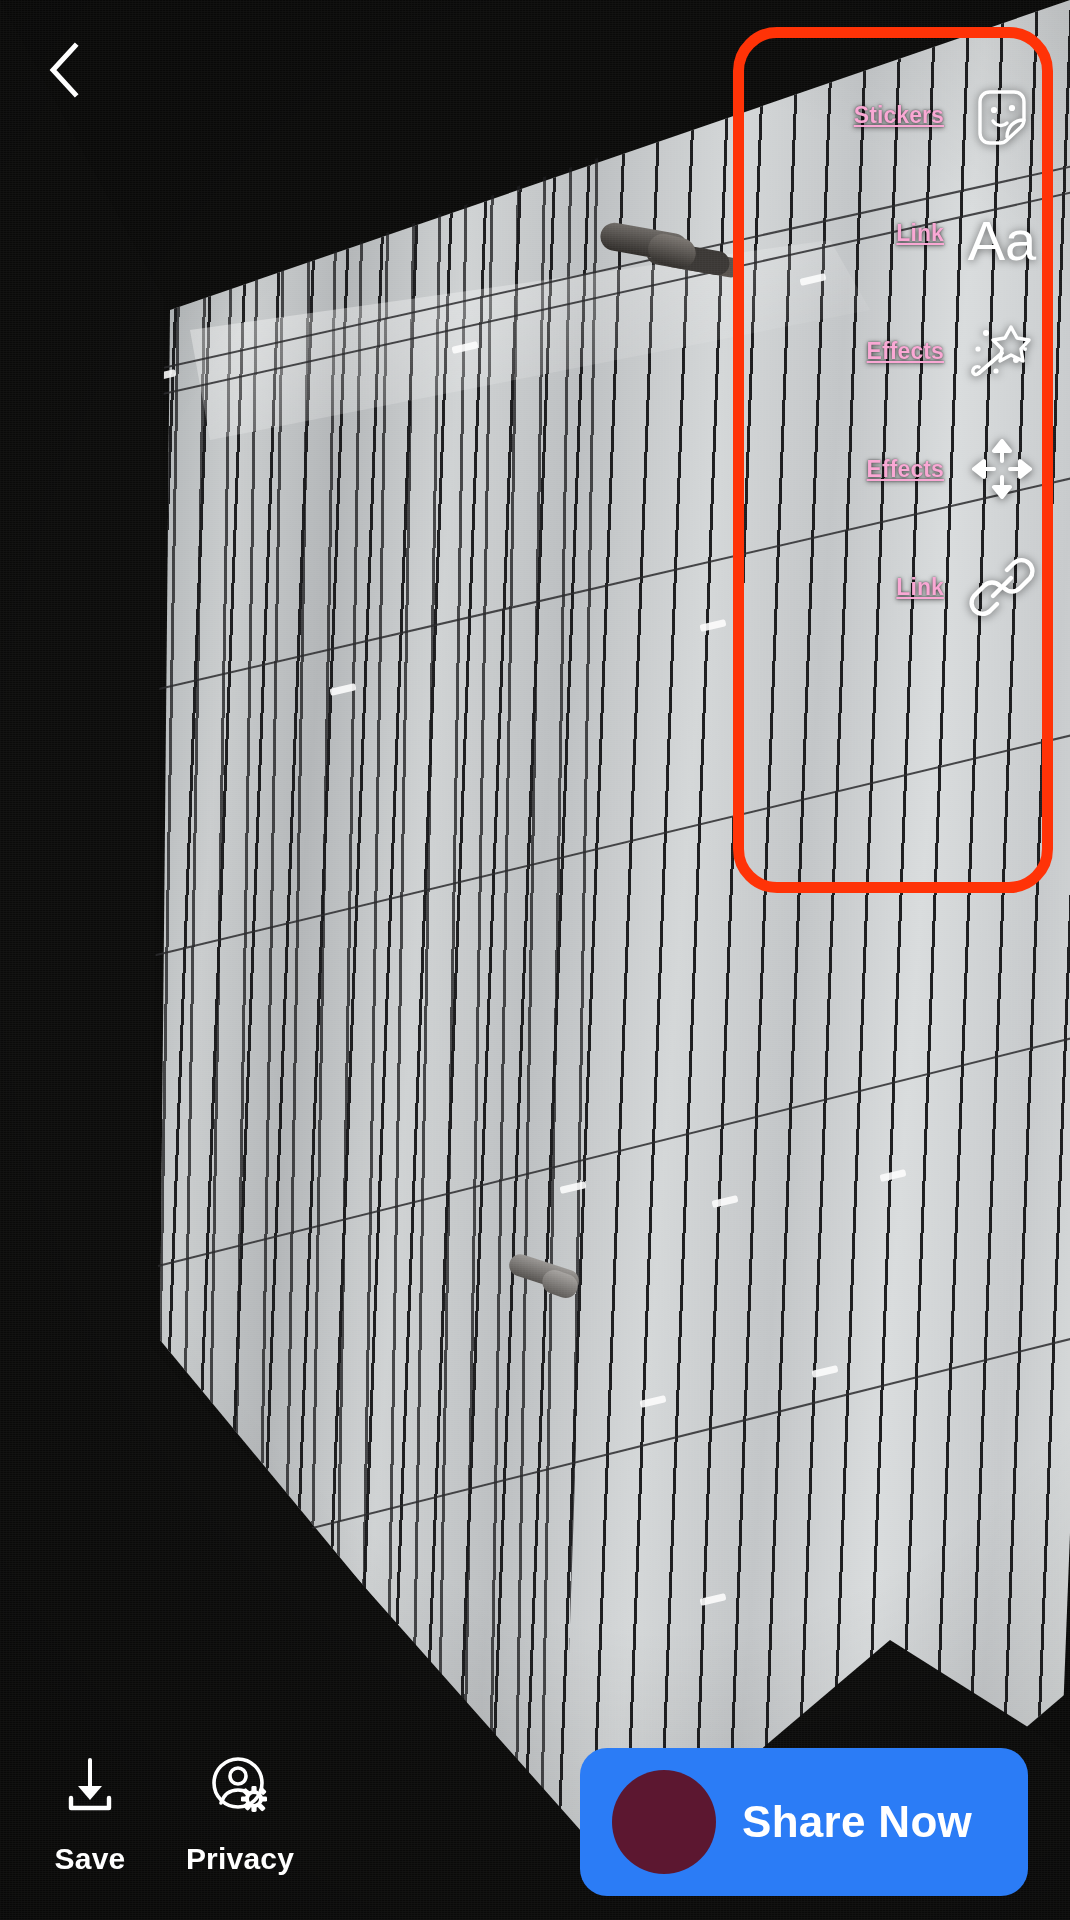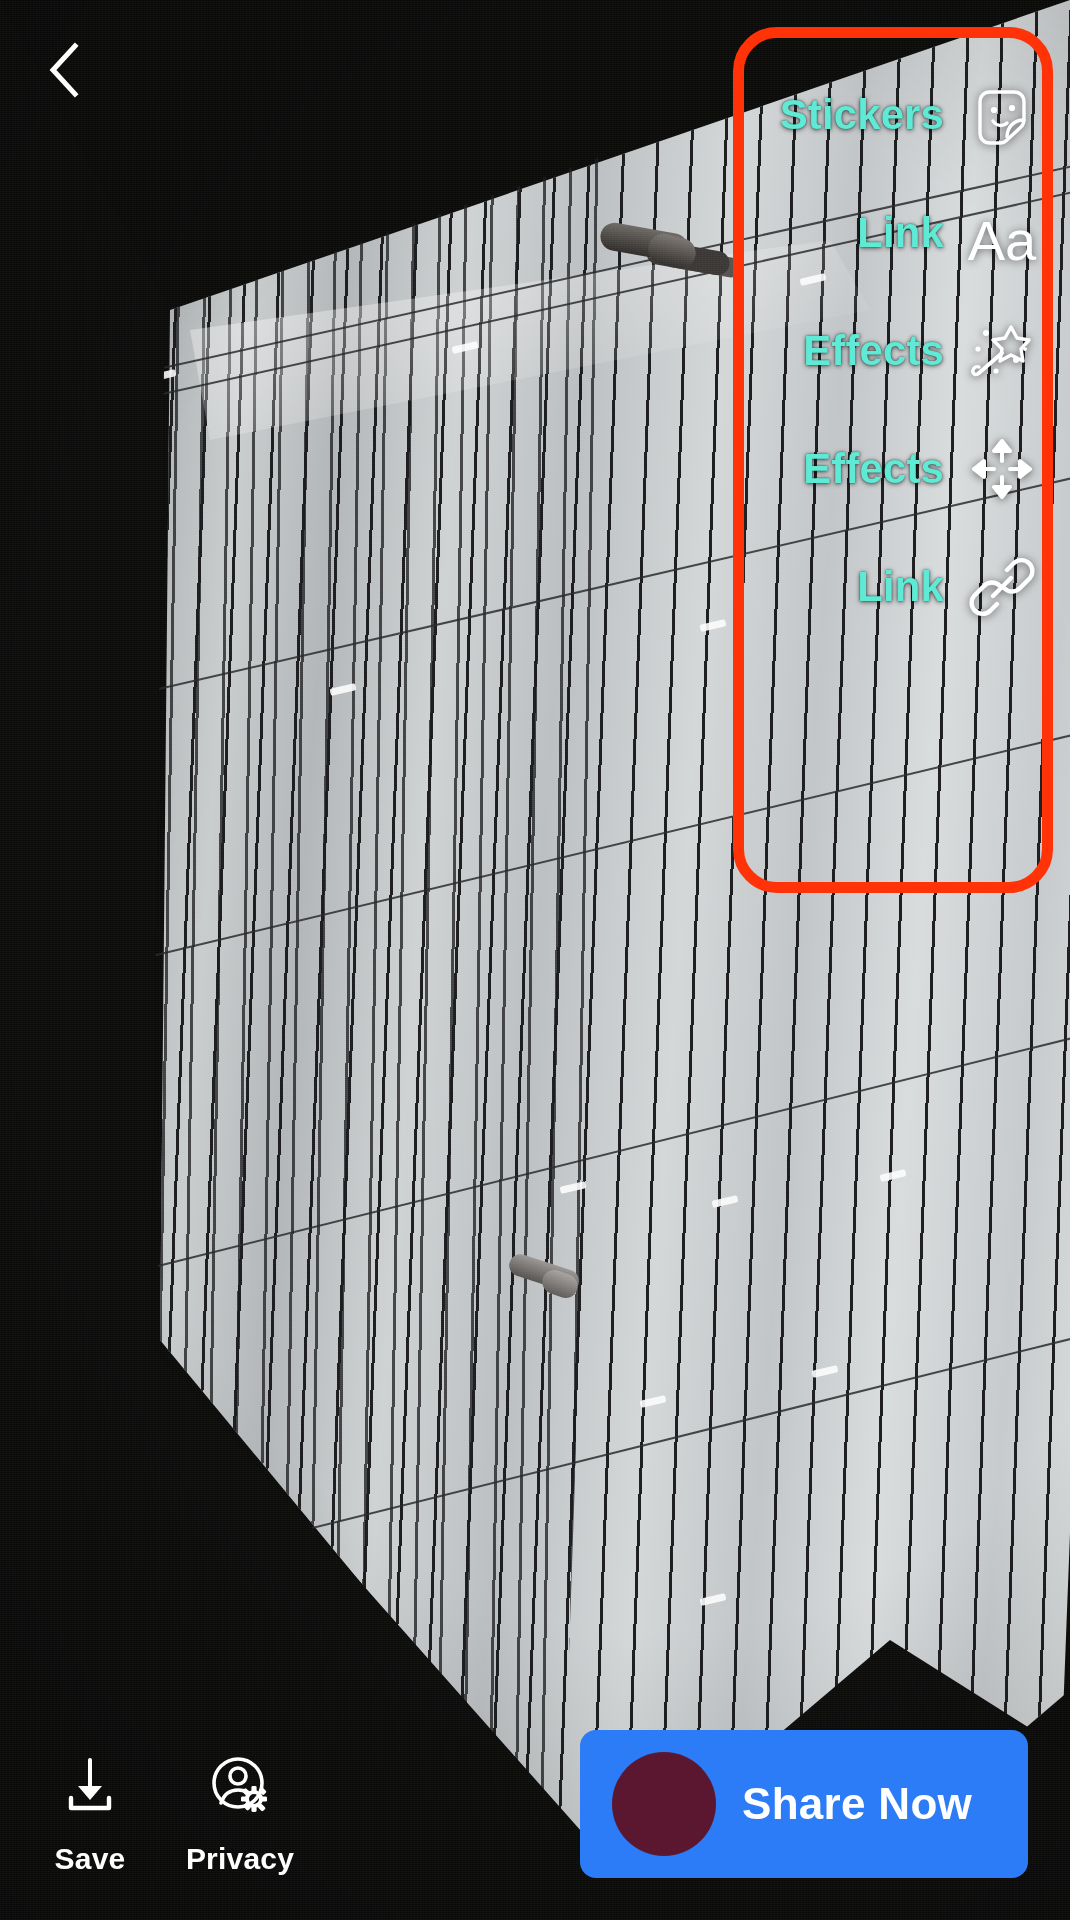--- a/index.html
+++ b/index.html
@@ -156,26 +156,27 @@
     padding-top:22px;
   }
   .tool-row {
     height:118px;
     display:flex; align-items:center; justify-content:flex-end;
     gap:22px;
     padding-right:14px;
     cursor:pointer;
   }
   .tool-label {
-    color:#5eead4;
-    font-size:42px;
+    color:#f9a8d4;
+    font-size:23px;
     font-weight:700;
     letter-spacing:.1px;
     text-shadow:0 1px 5px rgba(0,0,0,.65), 0 0 2px rgba(0,0,0,.5);
     white-space:nowrap;
+    text-decoration:underline;
   }
   .tool-icon {
     width:72px; height:72px;
     display:flex; align-items:flex-end; justify-content:center;
     filter: drop-shadow(0 1px 4px rgba(0,0,0,.55));
   }
   .tool-icon svg { width:100%; height:100%; }
   .tool-icon .aa {
     color:#fff; font-size:56px; font-weight:400;
     font-family:"Liberation Sans", sans-serif;
@@ -209,24 +210,24 @@
   #action-save    { left:20px; }
   #action-privacy { left:170px; }
   .bottom-action .b-icon { width:62px; height:62px; display:flex; align-items:center; justify-content:center; }
   .bottom-action .b-icon svg { width:100%; height:100%; }
   .bottom-action .b-label {
     color:#fff; font-size:30px; font-weight:700; letter-spacing:.2px;
   }
 
   #share-btn {
     position:absolute;
-    right:42px; bottom:42px;
+    right:42px; bottom:24px;
     width:448px; height:148px;
     background:#2b7cf6;
-    border-radius:16px;
+    border-radius:27px;
     display:flex; align-items:center;
     padding-left:32px; gap:26px;
     cursor:pointer;
   }
   #share-avatar {
     width:104px; height:104px;
     border-radius:50%;
     background:#5c1730;
     flex:0 0 auto;
   }

